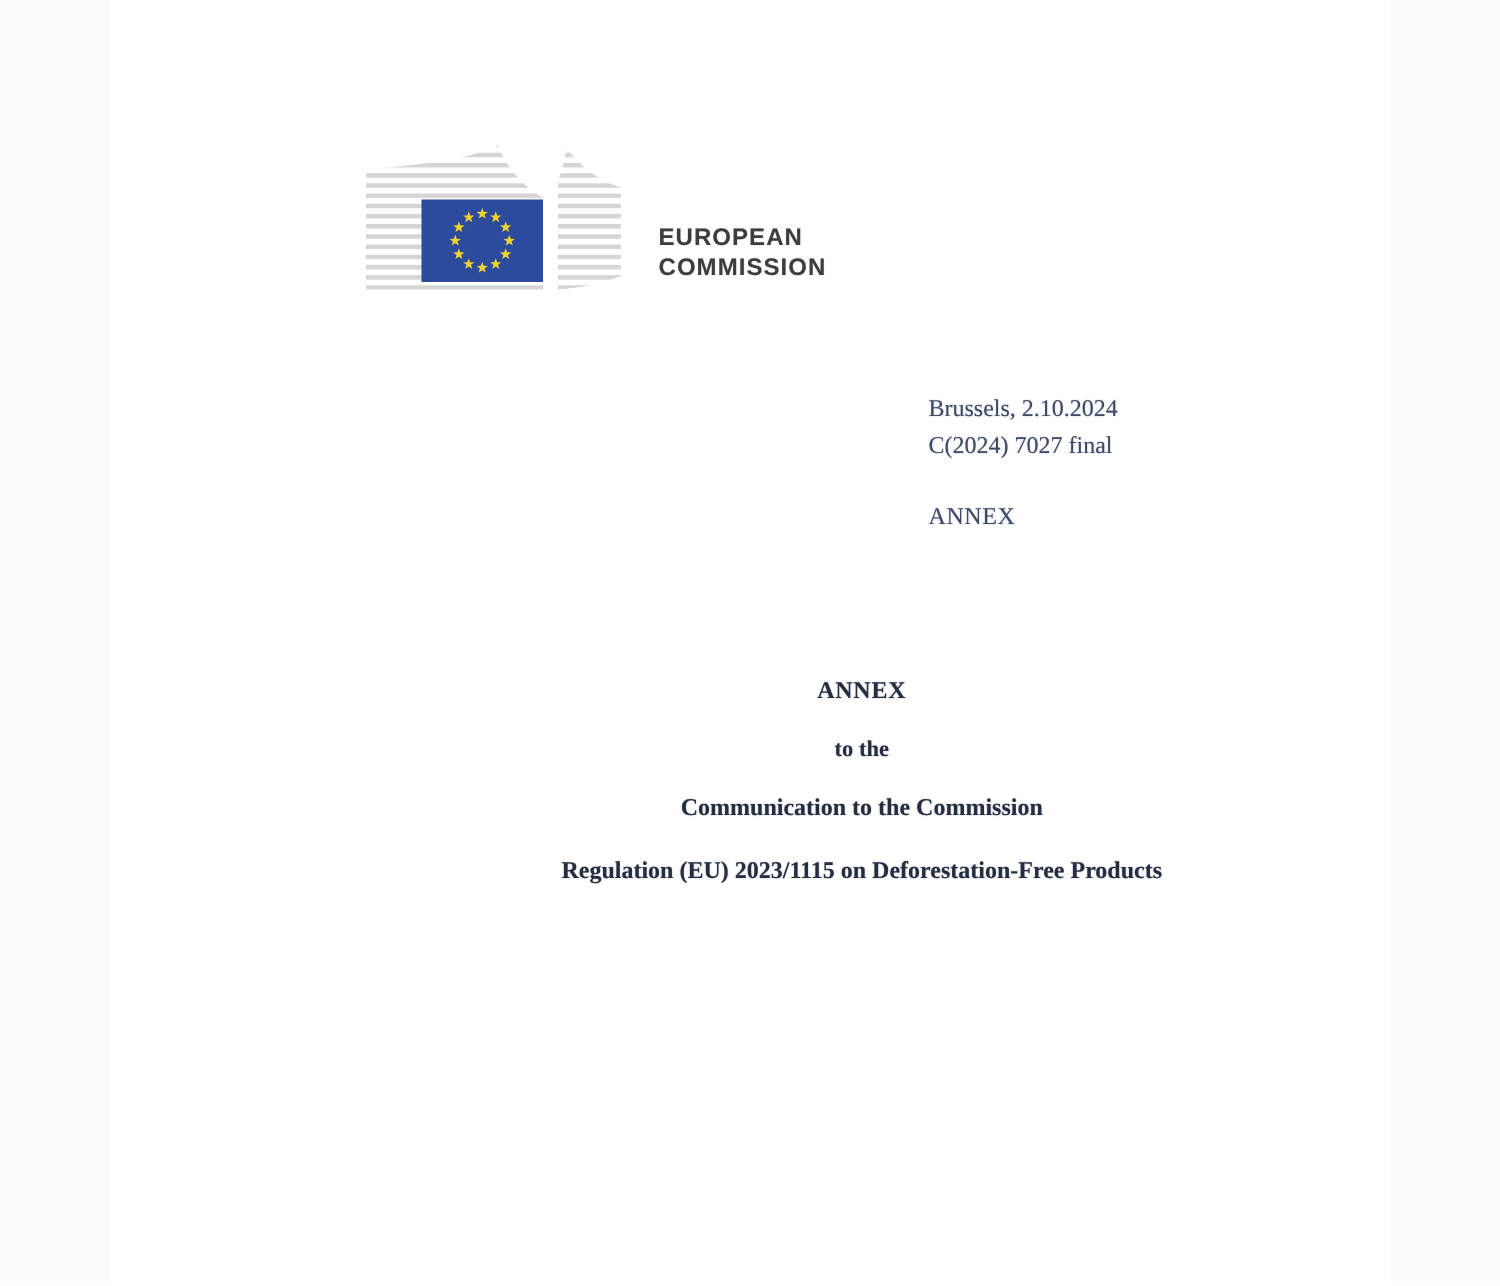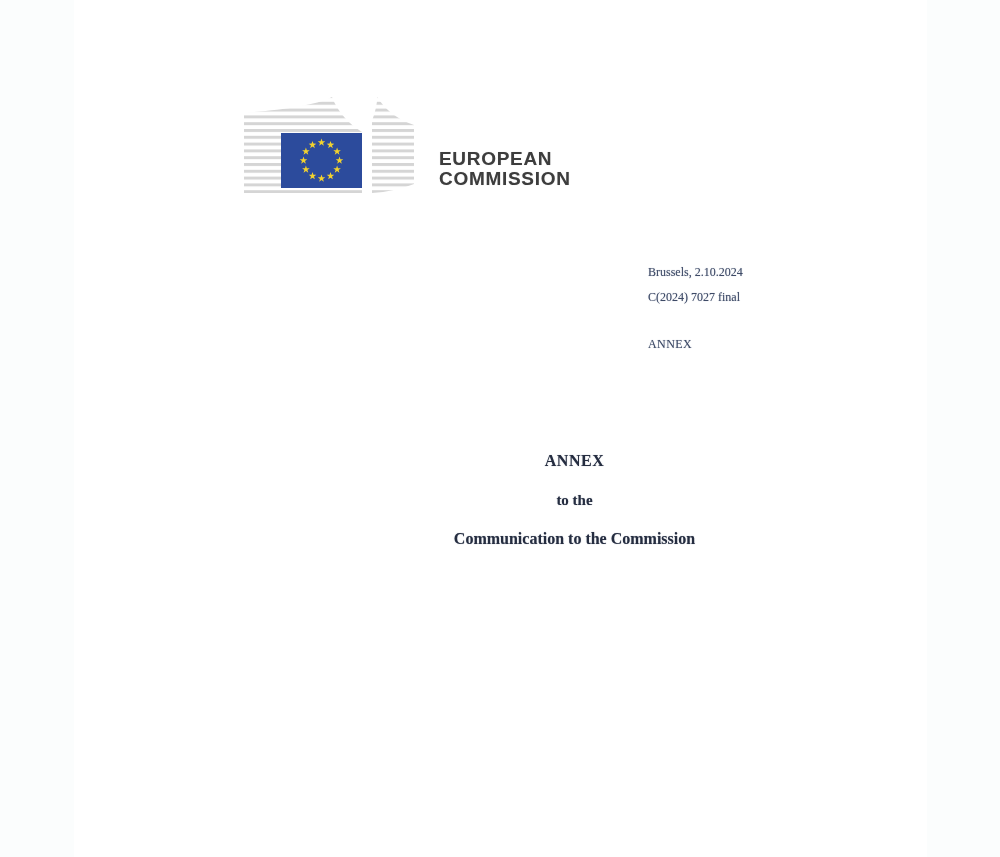--- a/index.html
+++ b/index.html
@@ -28,31 +28,31 @@
   }
   .ec-logo{
     position:absolute;
     left:170px; top:95px;
     width:176px; height:100px;
   }
   .logo-wordmark{
     position:absolute;
     left:365px; top:149px;
     font-family:"Liberation Sans", sans-serif;
-    font-size:19px;
+    font-size:16px;
     font-weight:bold;
     letter-spacing:0.7px;
     line-height:20px;
     color:var(--logo-text);
     text-shadow:0 0 0.8px rgba(80,80,80,0.35);
   }
   .docinfo{
     position:absolute;
-    left:574px; top:260px;
-    font-size:12px;
+    left:545px; top:260px;
+    font-size:16px;
     line-height:25px;
     color:var(--doc-text);
     text-shadow:0 0 1px rgba(70,85,120,0.45);
   }
   .docinfo .annex-label{
     margin-top:22px;
     letter-spacing:0.4px;
   }
   .title-block{
     position:absolute;
@@ -112,16 +112,17 @@
     <div>Brussels, 2.10.2024</div>
     <div>C(2024) 7027 final</div>
     <div class="annex-label">ANNEX</div>
   </div>
 
   <div class="title-block">
     <div class="annex-heading">ANNEX</div>
     <div class="annex-subtitle">to the</div>
     <div class="communication-heading">Communication to the Commission</div>
     <div class="document-title">
+      <div>Regulation (EU) 2023/1115 on Deforestation-Free Products</div>
     </div>
   </div>
 
 </div>
 
 </body></html>

